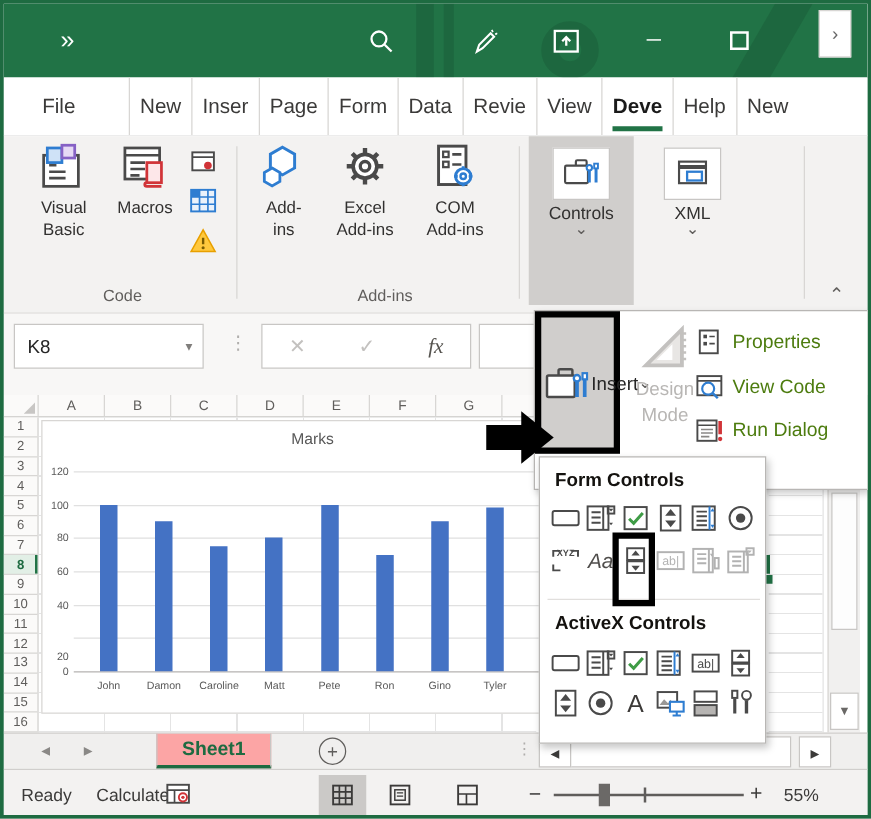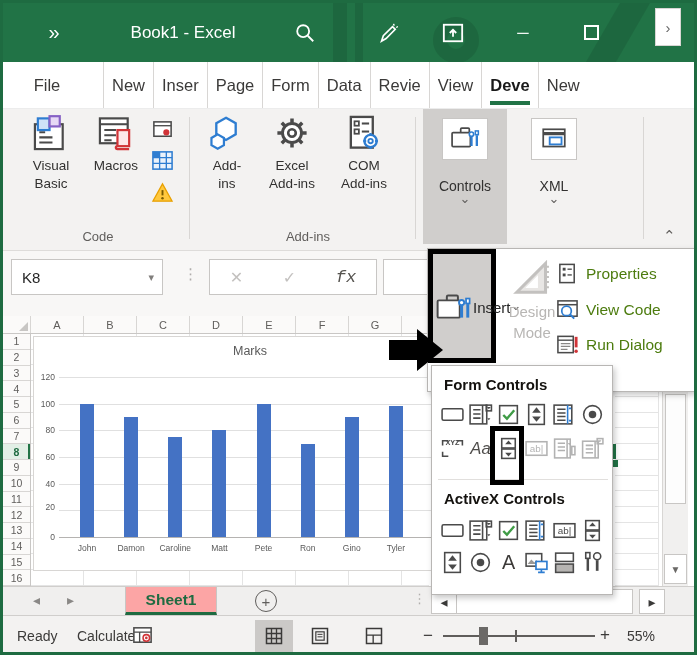--- a/index.html
+++ b/index.html
@@ -26,30 +26,30 @@
 #ribbon{position:absolute;left:0;top:106px;width:100%;height:142px;background:#f3f2f1;border-bottom:1px solid #dedcda}
 .grp-label{position:absolute;font-size:13px;color:#605e5c;text-align:center}
 .vdiv{position:absolute;top:8px;height:122px;width:1px;background:#d8d6d4}
 .bigbtn{position:absolute;top:4px;display:flex;flex-direction:column;align-items:center;font-size:13.5px;color:#323130;line-height:1.3;cursor:pointer;text-align:center}
 .bigbtn .bicon{width:38px;height:40px;margin-bottom:4px}
 .smicon{position:absolute;width:23px;height:23px;cursor:pointer}
 .chev{font-size:13px;color:#605e5c;line-height:.8}
 #controls-btn{position:absolute;left:420px;top:0;width:84px;height:135px;background:#d0cecc;display:flex;flex-direction:column;align-items:center;font-size:14px;color:#323130;cursor:pointer}
 #controls-btn .iconbox,#xml-btn .iconbox{width:46px;height:42px;background:#fff;border:1px solid #c8c6c4;margin-top:9px;display:flex;align-items:center;justify-content:center}
 #xml-btn{position:absolute;left:518px;top:0;width:66px;height:135px;display:flex;flex-direction:column;align-items:center;font-size:14px;color:#323130;cursor:pointer}
-.blabel{margin-top:18px}
+.blabel{margin-top:2px}
 #collapse-ribbon{position:absolute;left:660px;top:118px;font-size:15px;color:#605e5c;cursor:pointer}
 
 #formularow{position:absolute;left:0;top:248px;width:100%;height:65px;background:#f8f7f6}
 #namebox{position:absolute;left:8px;top:8px;width:152px;height:36px;background:#fff;border:1px solid #c8c6c4;display:flex;align-items:center;font-size:15px;color:#262626;padding-left:10px}
 #namebox .dd{position:absolute;right:8px;color:#807e7c;font-size:11px}
 #fb-dots{position:absolute;left:180px;top:14px;color:#b0aeac;font-size:15px;letter-spacing:1px}
 #fxgroup{position:absolute;left:206px;top:8px;width:168px;height:36px;background:#fff;border:1px solid #c8c6c4;display:flex;align-items:center;justify-content:space-around;font-size:16px}
 #fxgroup .g{color:#c3c1bf}
-#fxgroup .fx{color:#55534f;font-style:italic;font-family:Liberation Mono, monospace;font-size:17px}
+#fxgroup .fx{color:#55534f;font-style:italic;font-family:Liberation Serif, serif;font-size:17px}
 #formulafield{position:absolute;left:380px;top:8px;width:310px;height:36px;background:#fff;border:1px solid #c8c6c4}
 
 #colheaders{position:absolute;left:0;top:313px;width:426px;height:18px;background:#fbfaf9;border-bottom:1px solid #c9c7c5;display:flex}
 #corner{width:28px;height:100%;border-right:1px solid #d8d6d4;position:relative}
 #corner::after{content:"";position:absolute;right:2px;bottom:2px;border-left:9px solid transparent;border-bottom:9px solid #c8c6c4}
 .colhdr{width:53px;height:100%;border-right:1px solid #d8d6d4;display:flex;align-items:center;justify-content:center;font-size:11px;color:#5f5d5b}
 #rowheaders{position:absolute;left:0;top:331px;width:28px;height:252px;background:#fbfaf9;border-right:1px solid #c9c7c5}
 .rowhdr{height:15.75px;border-bottom:1px solid #d8d6d4;display:flex;align-items:center;justify-content:center;font-size:10.5px;color:#5f5d5b}
 .rowhdr.active{background:#e2efe6;color:#1e6b41;font-weight:bold;box-shadow:inset -2px 0 0 #217346}
 #gridarea{position:absolute;left:28px;top:331px;width:398px;height:252px;background:#fff;background-image:repeating-linear-gradient(to right,transparent 0 52px,#e4e4e4 52px 53px),repeating-linear-gradient(to bottom,transparent 0 14.75px,#e4e4e4 14.75px 15.75px)}
@@ -116,21 +116,20 @@
 <body>
 
 <div id="win">
 
   <div id="titlebar">
     <div class="deco" style="left:330px;top:0;width:14px;height:59px"></div>
     <div class="deco" style="left:352px;top:0;width:8px;height:59px"></div>
     <div class="deco c" style="left:430px;top:14px;width:46px;height:46px"></div>
     <div class="deco" style="left:600px;top:0;width:30px;height:59px;transform:skewX(-30deg)"></div>
     <div class="t-item" id="app-more">»</div>
-    <div class="t-item" id="doc-title">Book1  -  Excel</div>
     <div class="t-item tbtn" style="left:280px">
       <svg width="22" height="22" viewBox="0 0 24 24">
           <circle cx="10" cy="10" r="6.5" stroke="#fff" stroke-width="2" fill="none"></circle>
           <path d="M15 15l6 6" stroke="#fff" stroke-width="2"></path>
         </svg>
     </div>
     <div class="t-item tbtn" style="left:362px">
       <svg width="22" height="22" viewBox="0 0 24 24">
           <path d="M6 21l2-6L18 5l3 3L11 18z" stroke="#fff" stroke-width="1.8" fill="none"></path>
           <path d="M19 2l1 2M22 6l2-1" stroke="#fff" stroke-width="1.5"></path>
@@ -152,20 +151,21 @@
   <div id="tabrow">
       <div class="tab">File</div>
       <div class="tab">New</div>
       <div class="tab">Inser</div>
       <div class="tab">Page</div>
       <div class="tab">Form</div>
       <div class="tab">Data</div>
       <div class="tab">Revie</div>
       <div class="tab">View</div>
       <div class="tab active">Deve</div>
+      <div class="tab">Help</div>
       <div class="tab">New</div>
     </div>
   <div id="tab-overflow">›</div>
 
   <div id="ribbon">
     <div class="bigbtn" style="left:16px;width:64px">
       <div class="bicon">
         <svg viewBox="0 0 26 26" width="38" height="40">
             <rect x="2" y="7" width="19" height="17" stroke="#4a4a4a" stroke-width="1.5" fill="#fff"></rect>
             <path d="M5 16h9M5 19.5h9M5 12.5h4" stroke="#4a4a4a" stroke-width="1.4" fill="none"></path>
@@ -330,21 +330,21 @@
   <div id="vscroll">
     <div id="vthumb"></div>
     <div id="vdown">▼</div>
   </div>
 
   <div id="chart">
       <div class="ctitle">Marks</div>
       <div class="gline axis" style="top: 200px;"></div>
       <div class="ytick" style="top: 195px;">0</div>
       <div class="gline" style="top: 173.333px;"></div>
-      <div class="ytick" style="top: 165px;">20</div>
+      <div class="ytick" style="top: 183px;">20</div>
       <div class="gline" style="top: 146.667px;"></div>
       <div class="ytick" style="top: 141.667px;">40</div>
       <div class="gline" style="top: 120px;"></div>
       <div class="ytick" style="top: 115px;">60</div>
       <div class="gline" style="top: 93.3333px;"></div>
       <div class="ytick" style="top: 88.3333px;">80</div>
       <div class="gline" style="top: 66.6667px;"></div>
       <div class="ytick" style="top: 61.6667px;">100</div>
       <div class="gline" style="top: 40px;"></div>
       <div class="ytick" style="top: 35px;">120</div>

